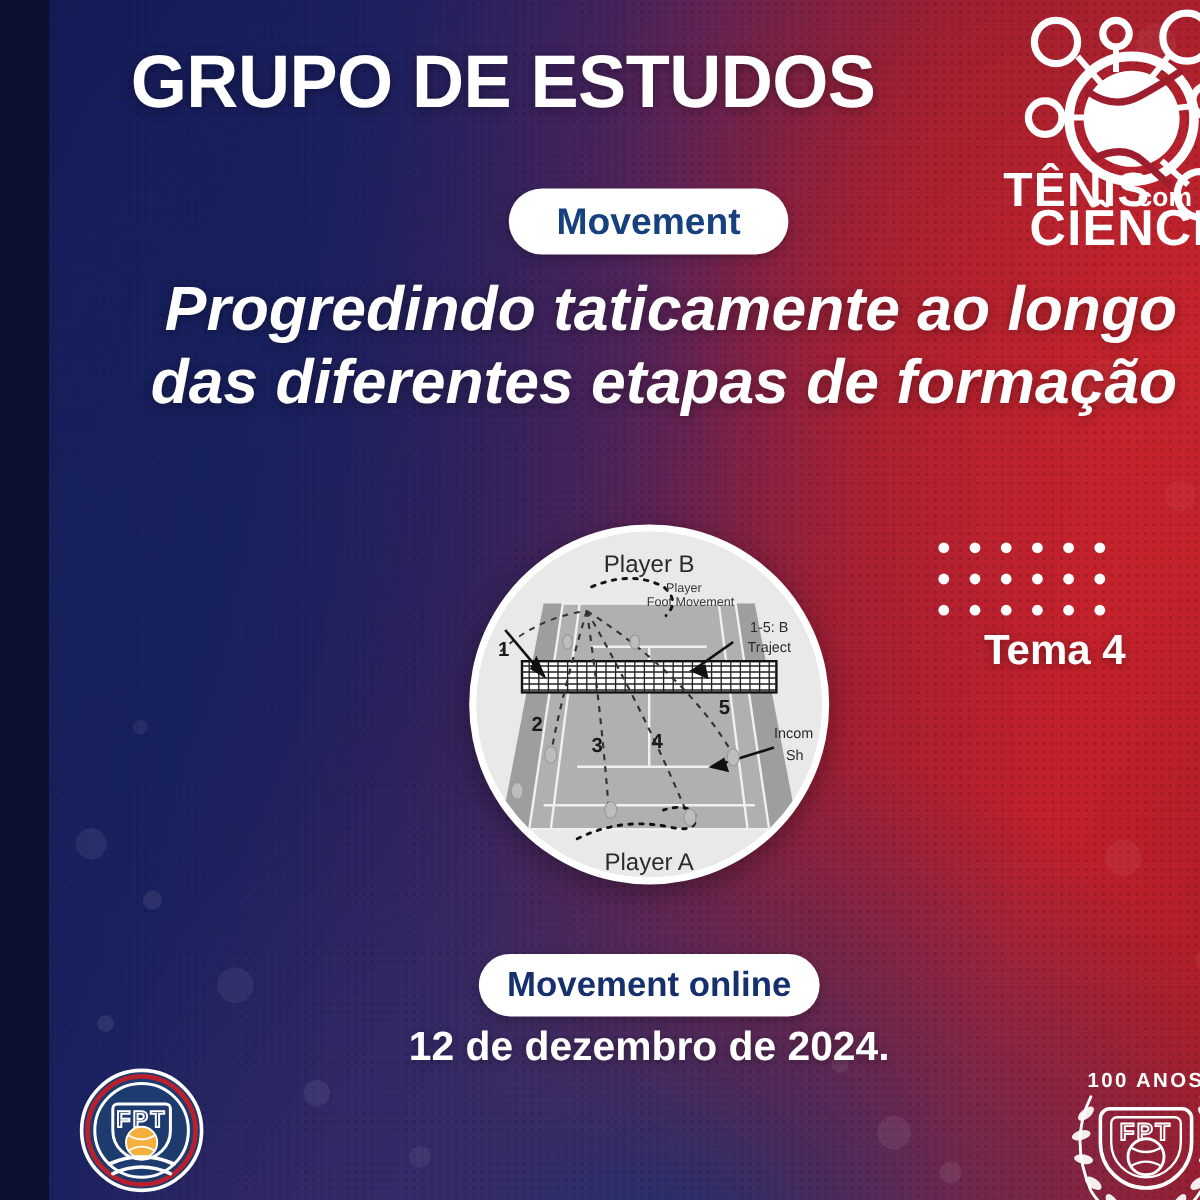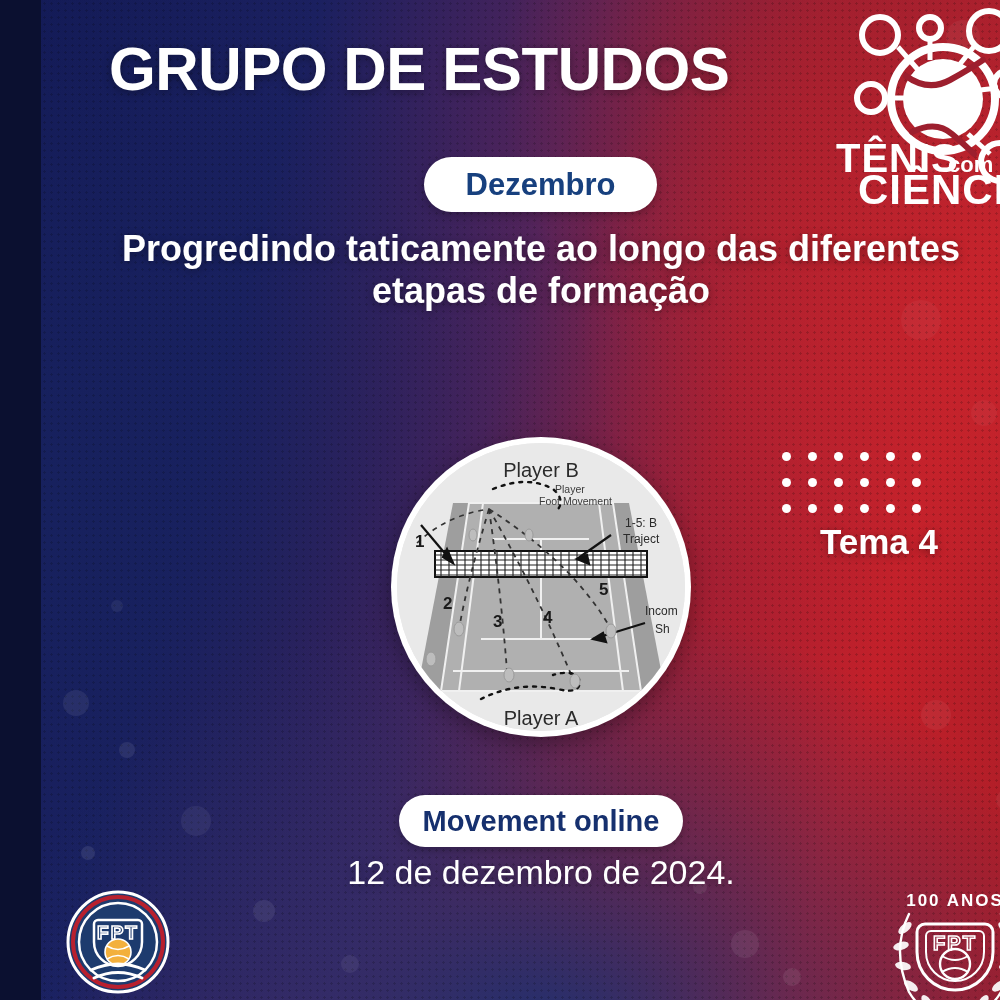--- a/index.html
+++ b/index.html
@@ -35,23 +35,24 @@
   }
 
   .pill{
     position:absolute;background:#fff;border-radius:30px;
     display:flex;align-items:center;justify-content:center;
     color:#1b3a6b;font-weight:700;box-shadow:0 3px 10px rgba(0,0,0,.25);
   }
   #month-pill{left:383px;top:157px;width:233px;height:55px;font-size:31px;color:#17407e;}
 
   .subtitle{
-    position:absolute;left:60px;top:228px;width:880px;text-align:center;
-    color:#fff;font-size:36px;font-weight:700;line-height:1.18;
+    position:absolute;left:60px;top:228px;width:880px;text-align:right;
+    color:#fff;font-size:52px;font-weight:700;line-height:1.18;
     text-shadow:0 2px 10px rgba(0,0,0,.35);
+    font-style:italic;
   }
 
   
   #tc-logo{position:absolute;right:8px;top:2px;width:225px;height:205px;}
 
   
   #court-circle{
     position:absolute;left:350px;top:437px;width:300px;height:300px;border-radius:50%;
     background:#fff;box-shadow:0 6px 22px rgba(0,0,0,.35);
     display:flex;align-items:center;justify-content:center;overflow:hidden;
@@ -62,21 +63,21 @@
   #dot-grid{position:absolute;left:741px;top:452px;display:grid;
     grid-template-columns:repeat(6,26px);grid-template-rows:repeat(3,26px);}
   #dot-grid i{width:9px;height:9px;border-radius:50%;background:#fff;display:block;}
   #tema{position:absolute;left:718px;top:522px;width:240px;text-align:center;
     color:#fff;font-size:35px;font-weight:700;text-shadow:0 2px 8px rgba(0,0,0,.35);}
 
   
   #online-pill{left:358px;top:795px;width:284px;height:52px;font-size:29px;color:#16306e;}
   #date{
     position:absolute;left:200px;top:853px;width:600px;text-align:center;
-    color:#fff;font-size:34px;font-weight:400;text-shadow:0 2px 8px rgba(0,0,0,.3);
+    color:#fff;font-size:34px;font-weight:700;text-shadow:0 2px 8px rgba(0,0,0,.3);
   }
   #zoom-logo{position:absolute;left:470px;top:903px;width:60px;text-align:center;}
   #zoom-word{color:#fff;font-size:13px;letter-spacing:1.5px;margin-top:2px;font-weight:700;}
 
   #fpt-logo{position:absolute;left:22px;top:890px;width:110px;height:104px;}
   #cent-logo{position:absolute;left:838px;top:880px;width:152px;height:150px;}
 </style>
 </head>
 <body>
 
@@ -124,21 +125,21 @@
       <circle cx="135" cy="97" r="52" fill="none" stroke="#ffffff" stroke-width="8"></circle>
       <circle cx="135" cy="97" r="40" fill="#ffffff"></circle>
       <path d="M98 74 q22 16 44 4 q20 -11 33 -20" fill="none" stroke="#9d1f2e" stroke-width="6" stroke-linecap="round"></path>
       <path d="M104 130 q24 -12 40 2 q14 12 22 20" fill="none" stroke="#9d1f2e" stroke-width="6" stroke-linecap="round"></path>
       <text x="28" y="170" font-family="Liberation Sans, sans-serif" font-size="40" font-weight="700" fill="#ffffff" letter-spacing="1">TÊNIS</text>
       <text x="140" y="170" font-family="Liberation Sans, sans-serif" font-size="22" font-weight="700" fill="#ffffff">com</text>
       <text x="50" y="202" font-family="Liberation Sans, sans-serif" font-size="42" font-weight="700" fill="#ffffff" letter-spacing="1">CIÊNCIA</text>
     </svg>
   </div>
 
-  <div class="pill" id="month-pill">Dezembro</div>
+  <div class="pill" id="month-pill">Movement</div>
 
   <div class="subtitle">Progredindo taticamente ao longo das diferentes etapas de formação</div>
 
   <div id="court-circle">
     <div id="court-inner">
       <svg viewBox="0 0 288 288" width="288" height="288">
         <rect x="0" y="0" width="288" height="288" fill="#e9e9e9"></rect>
 
         <polygon points="56,60 232,60 268,248 20,248" fill="#9e9e9e"></polygon>
         <polygon points="72,60 216,60 244,248 44,248" fill="#b0b0b0"></polygon>

